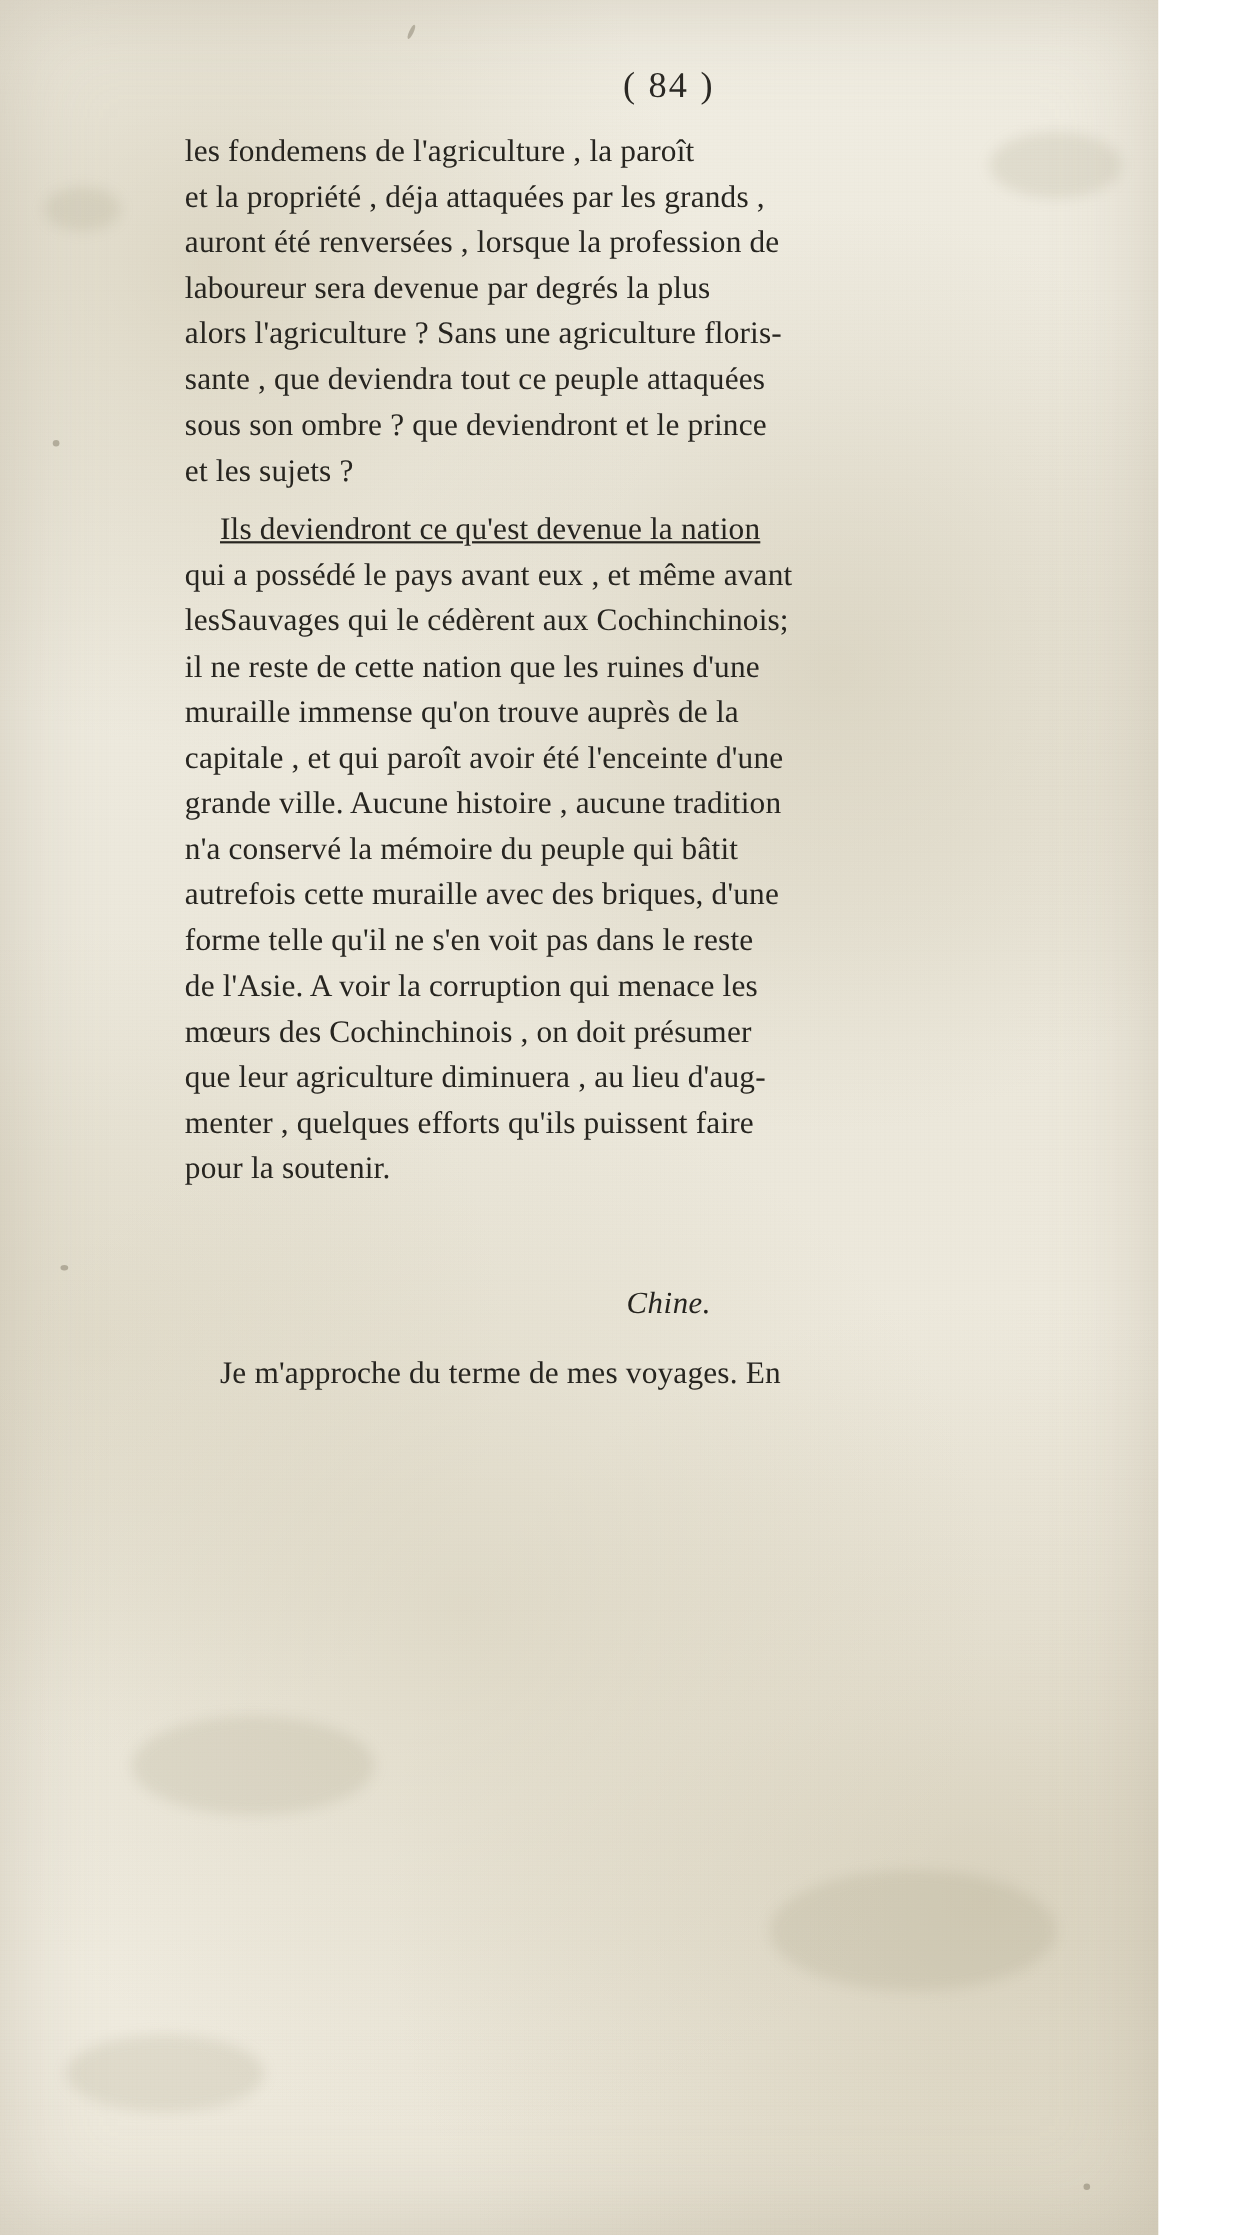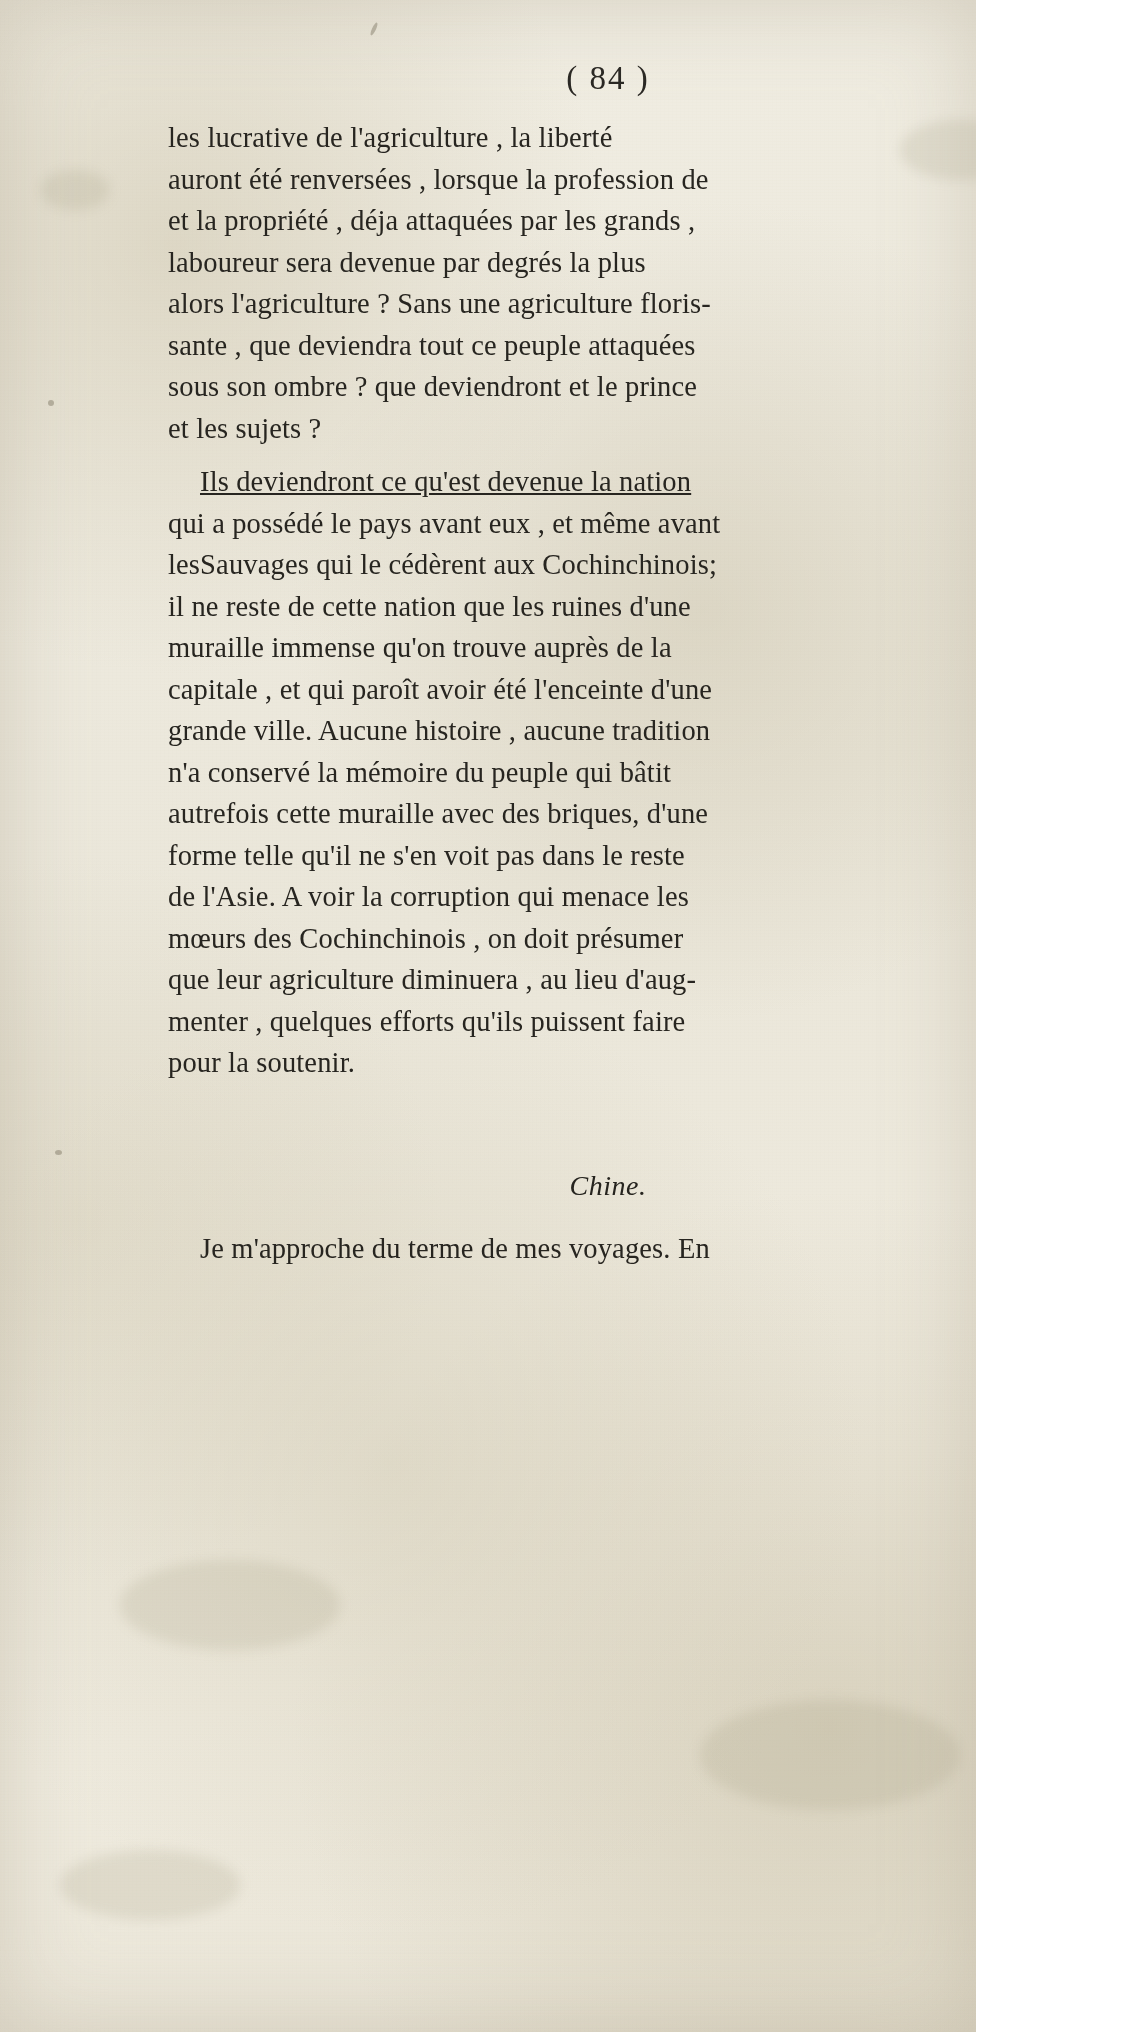--- a/index.html
+++ b/index.html
@@ -5,21 +5,21 @@
   html, body {
     margin: 0;
     padding: 0;
     background: #ffffff;
   }
   body {
     font-family: "Liberation Serif", serif;
   }
   .page {
     position: relative;
-    width: 976px;
+    width: 1053px;
     height: 2032px;
     background: #efece1;
     background-image:
       radial-gradient(circle at 18% 12%, rgba(206,198,174,0.55) 0%, rgba(206,198,174,0) 22%),
       radial-gradient(circle at 72% 30%, rgba(201,193,169,0.45) 0%, rgba(201,193,169,0) 26%),
       radial-gradient(circle at 40% 72%, rgba(209,202,179,0.5) 0%, rgba(209,202,179,0) 30%),
       radial-gradient(circle at 85% 85%, rgba(199,190,164,0.5) 0%, rgba(199,190,164,0) 28%),
       radial-gradient(circle at 8% 60%, rgba(213,206,184,0.45) 0%, rgba(213,206,184,0) 24%),
       linear-gradient(160deg, #f2efe5 0%, #eae6d9 45%, #efebdf 75%, #e7e2d3 100%);
     overflow: hidden;
@@ -128,23 +128,23 @@
   <div class="fleck" style="left:1080px; top:930px; width:5px; height:5px;"></div>
   <div class="fleck" style="left:985px; top:1985px; width:6px; height:6px;"></div>
 
   <div class="ghost" style="left:175px; top:1565px;">&nbsp;</div>
 
   <div class="content">
 
     <div class="folio">( 84 )</div>
 
     <div class="para p1">
-      <span class="ln">les lucrative de l'agriculture , la liberté</span>
+      <span class="ln">les fondemens de l'agriculture , la paroît</span>
+      <span class="ln">et la propriété , déja attaquées par les grands ,</span>
       <span class="ln">auront été renversées , lorsque la profession de</span>
-      <span class="ln">et la propriété , déja attaquées par les grands ,</span>
       <span class="ln">laboureur sera devenue par degrés la plus</span>
       <span class="ln">alors l'agriculture ? Sans une agriculture floris-</span>
       <span class="ln">sante ,  que deviendra tout ce peuple attaquées</span>
       <span class="ln">sous son ombre ? que deviendront et le prince</span>
       <span class="ln">et les sujets ?</span>
     </div>
 
     <div class="para p2 indent">
       <span class="ln">Ils deviendront ce qu'est devenue la nation</span>
       <span class="ln">qui a possédé le pays avant eux , et même avant</span>

